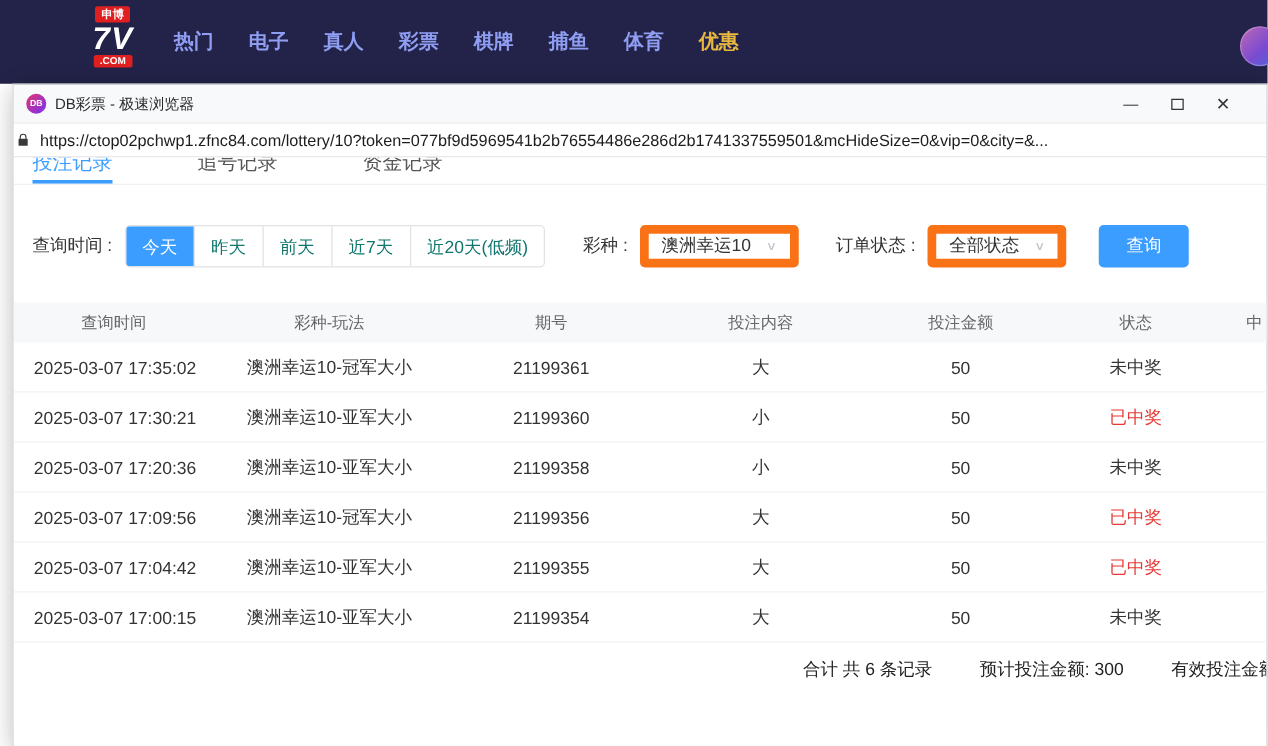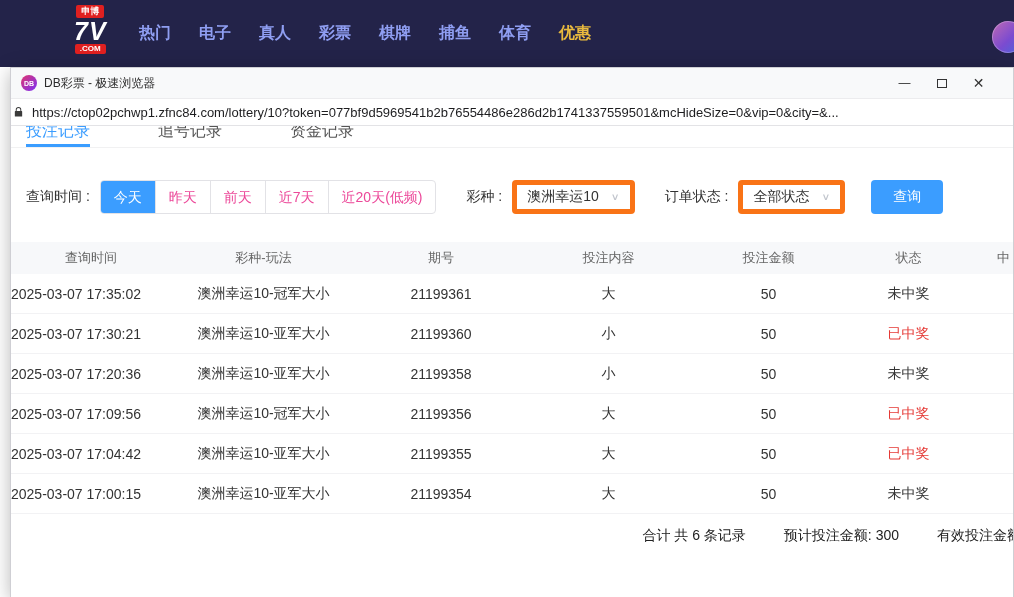--- a/index.html
+++ b/index.html
@@ -41,38 +41,38 @@
   
   .content{ position:relative; height:473px; overflow:hidden; background:#fff; }
   .tabs{ height:22px; overflow:hidden; position:relative; border-bottom:1px solid #f1f1f2; }
   .tabs-inner{ position:absolute; bottom:0; left:15px; display:flex; gap:68px; }
   .tab{ font-size:16px; height:30px; line-height:27px; color:#555; cursor:pointer; }
   .tab.active{ color:var(--accent); border-bottom:3px solid var(--accent); }
   .filter-row{ display:flex; align-items:center; margin:32px 0 0 15px; height:34px; }
   .flabel{ font-size:14px; color:#333; margin-right:10px; white-space:nowrap; }
   .ml30{ margin-left:30px; }
   .seg{ display:flex; border:1px solid #e2e2e6; border-radius:4px; overflow:hidden; background:#fff; }
-  .seg-btn{ padding:0 13px; line-height:32px; font-size:14px; color:#ec4899; border-left:1px solid #e2e2e6; cursor:pointer; white-space:nowrap; }
+  .seg-btn{ padding:0 13px; line-height:32px; font-size:14px; color:#0f766e; border-left:1px solid #e2e2e6; cursor:pointer; white-space:nowrap; }
   .seg-btn:first-child{ border-left:none; }
   .seg-btn.active{ background:var(--accent); color:#fff; }
-  .select{ display:flex; align-items:center; justify-content:space-between; border:5px solid #f97316; border-radius:4px;
+  .select{ display:flex; align-items:center; justify-content:space-between; border:7px solid #f97316; border-radius:4px;
     height:34px; padding:0 10px; font-size:14px; color:#333; min-width:120px; cursor:pointer; background:#fff; }
   .select.sm{ min-width:92px; }
   .chev{ color:#c0c4cc; font-size:12px; margin-left:12px; transform:scaleY(.8); }
   .search-btn{ margin-left:26px; width:72px; height:34px; background:var(--accent); color:#fff; border:none;
     border-radius:4px; font-size:14px; cursor:pointer; font-family:inherit; }
   
   .table{ margin-top:28px; width:1075px; }
   .thead,.trow{ display:grid; grid-template-columns:160px 185px 170px 165px 155px 125px 115px; align-items:center; }
   .thead{ background:#f7f8fa; height:32px; }
   .th{ text-align:center; font-size:13px; color:#666; }
   .th.c6{ text-align:left; padding-left:26px; }
   .trow{ height:40px; border-bottom:1px solid #f2f2f4; }
   .td{ text-align:center; font-size:14px; color:#333; }
-  .td.c0{ text-align:left; padding-left:0; }
+  .td.c0{ text-align:left; padding-left:16px; }
   .td.won{ color:var(--won); }
   .summary{ display:flex; justify-content:flex-end; gap:38px; margin-top:13px; width:1010px; font-size:14px; color:#222; white-space:nowrap; }
 </style>
 </head>
 <body>
 
 <div class="topnav">
   <div class="logo">
     <span class="logo-badge">申博</span>
     <span class="logo-name">7V</span>

